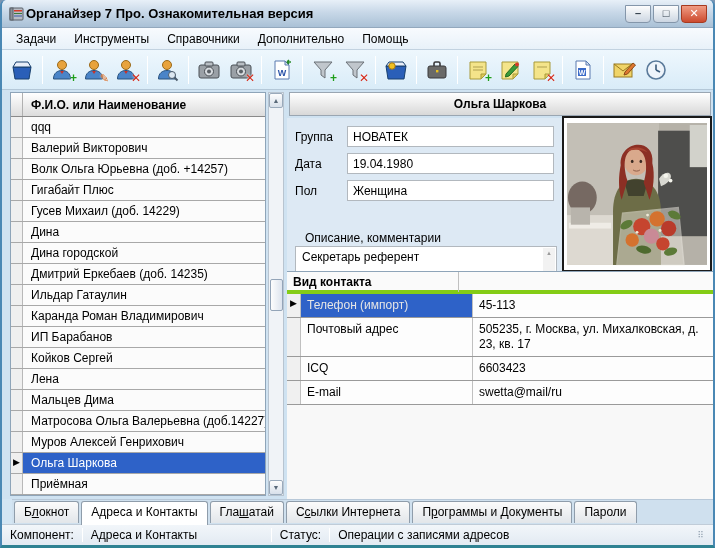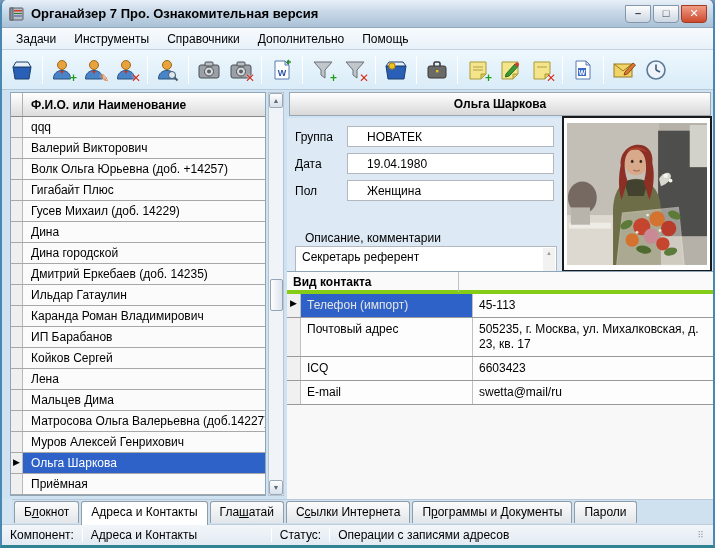--- a/index.html
+++ b/index.html
@@ -11,21 +11,21 @@
     background:#d3e5f3;
     border-left:2px solid #4a88b4; border-right:2px solid #4a88b4;
     border-top:0; border-bottom:3px solid #2f8292;
     border-radius:6px 6px 0 0;
   }
 
   
   .titlebar {
     position:absolute; left:0; top:0; width:100%; height:28px;
     background:linear-gradient(180deg,#e8f0f8 0%,#c8d8e8 45%,#aac1d6 100%);
-    display:flex; align-items:center; padding:0 6px; gap:5px;
+    display:flex; align-items:center; padding:0 6px; 
     border-bottom:1px solid #93a8bd; border-radius:5px 5px 0 0;
   }
   .titlebar .app-icon { width:18px; height:18px; flex:0 0 auto; }
   .title-text { font-weight:bold; font-size:13px; }
   .win-buttons { margin-left:auto; display:flex; gap:2px; align-items:flex-start; }
   .win-btn {
     width:26px; height:18px; border-radius:0 0 4px 4px;
     display:flex; align-items:center; justify-content:center;
     font-size:11px; font-weight:bold; cursor:default; line-height:1;
     background:linear-gradient(180deg,#fdfdfd,#ccd6e2); border:1px solid #8496aa; color:#33404d;
@@ -100,21 +100,21 @@
   .detail-header {
     position:absolute; left:2px; top:2px; width:422px; height:24px;
     background:linear-gradient(180deg,#ffffff,#d8d8d8); border:1px solid #9aa6b2;
     font-weight:bold; display:flex; align-items:center; justify-content:center;
   }
   .form-area { position:absolute; left:0; top:28px; width:426px; height:153px; background:#dde9f4; }
   .field-row { position:absolute; left:8px; display:flex; align-items:center; }
   .field-label { width:52px; }
   .field-box {
     width:207px; height:21px; background:#fff; border:1px solid #b2b8be;
-    padding:2px 19px; line-height:16px; overflow:hidden; white-space:nowrap;
+    padding:2px 5px; line-height:16px; overflow:hidden; white-space:nowrap;
   }
   .desc-label { position:absolute; left:18px; top:113px; }
   .desc-box {
     position:absolute; left:8px; top:128px; width:262px; height:46px;
     background:#fff; border:1px solid #b2b8be; padding:3px 14px 3px 6px;
   }
   .desc-scroll { position:absolute; right:1px; top:1px; bottom:1px; width:12px; background:#f2f2f2;
     display:flex; flex-direction:column; justify-content:space-between; align-items:center; font-size:6px; color:#9a9a9a; padding:2px 0; }
 
   .photo-frame {

